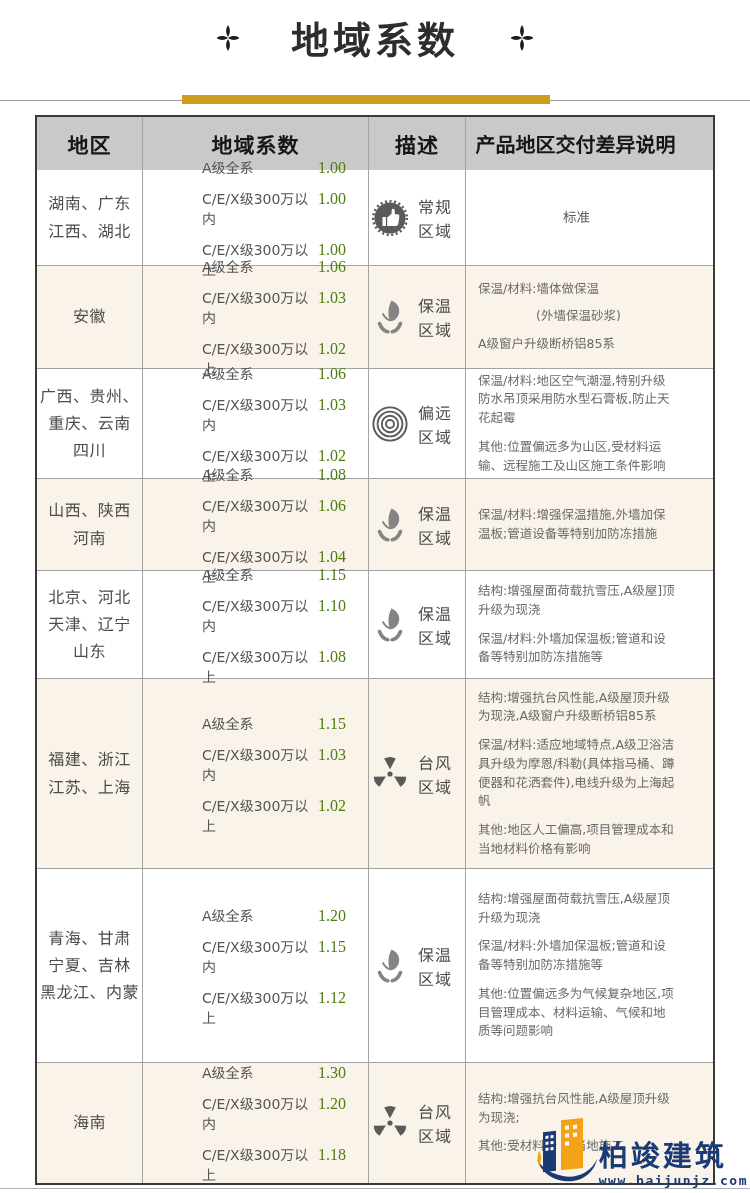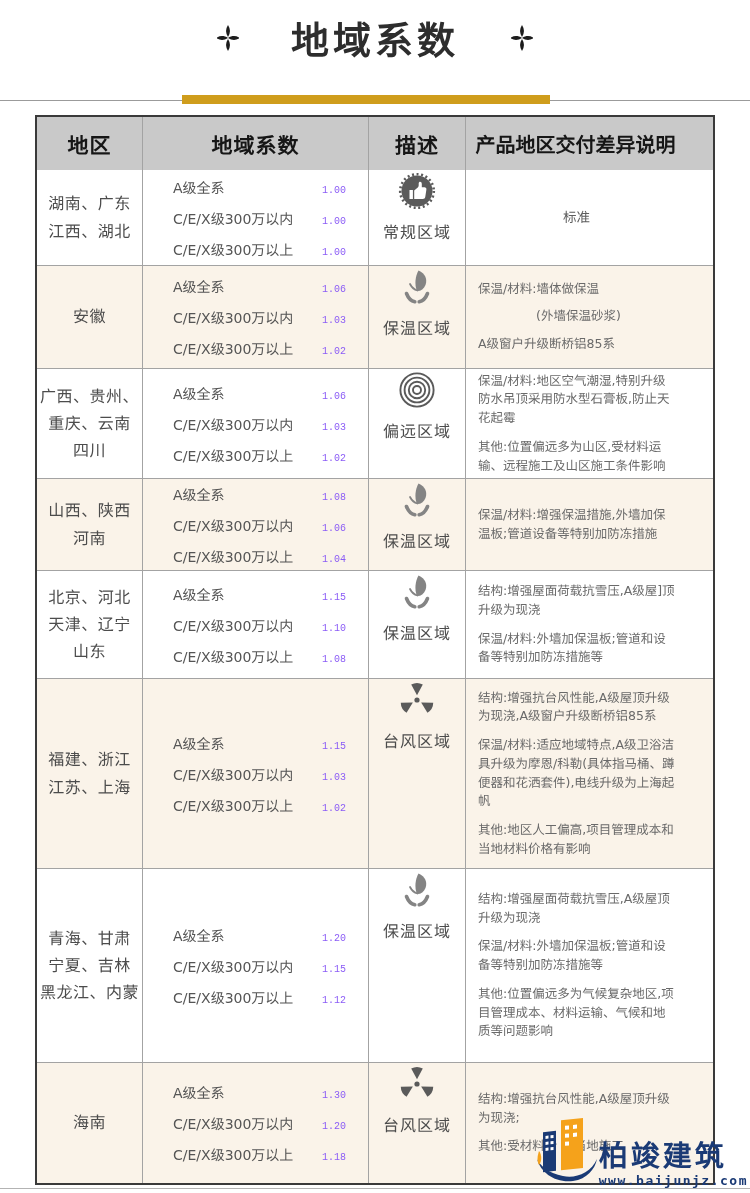--- a/index.html
+++ b/index.html
@@ -50,26 +50,26 @@
   
   .cell.region{
     flex-direction:column;align-items:center;justify-content:center;
     font-size:16px;color:#4c4c4c;line-height:1.7;letter-spacing:.5px;text-align:left;
   }
   
   .cell.coef{
     flex-direction:column;justify-content:center;gap:11px;
     padding:0 22px 0 30px;
   }
-  .cline{display:flex;justify-content:space-between;align-items:baseline;}
+  .cline{display:flex;justify-content:space-between;align-items:baseline;margin-left:29px;}
   .clabel{font-size:14px;color:#555555;}
-  .cvalue{font-size:10px;color:#8b5cf6;font-family:Liberation Mono, monospace;}
+  .cvalue{font-size:16px;color:#4d7c0f;font-family:Liberation Serif, serif;}
   
   .cell.zone{
-    flex-direction:column;align-items:center;gap:7px;font-family:Liberation Mono, monospace;
+    align-items:center;justify-content:center;gap:7px;font-family:Liberation Mono, monospace;
   }
   .zicon{width:42px;height:42px;display:flex;align-items:center;justify-content:center;}
   .zicon svg{width:42px;height:42px;}
   .zlabel{font-size:16px;color:#4c4c4c;letter-spacing:1px;}
   
   .cell.notes{
     flex-direction:column;justify-content:center;
     padding:10px 10px 10px 12px;
     font-size:12.5px;color:#6a6a6a;line-height:1.5;
   }

